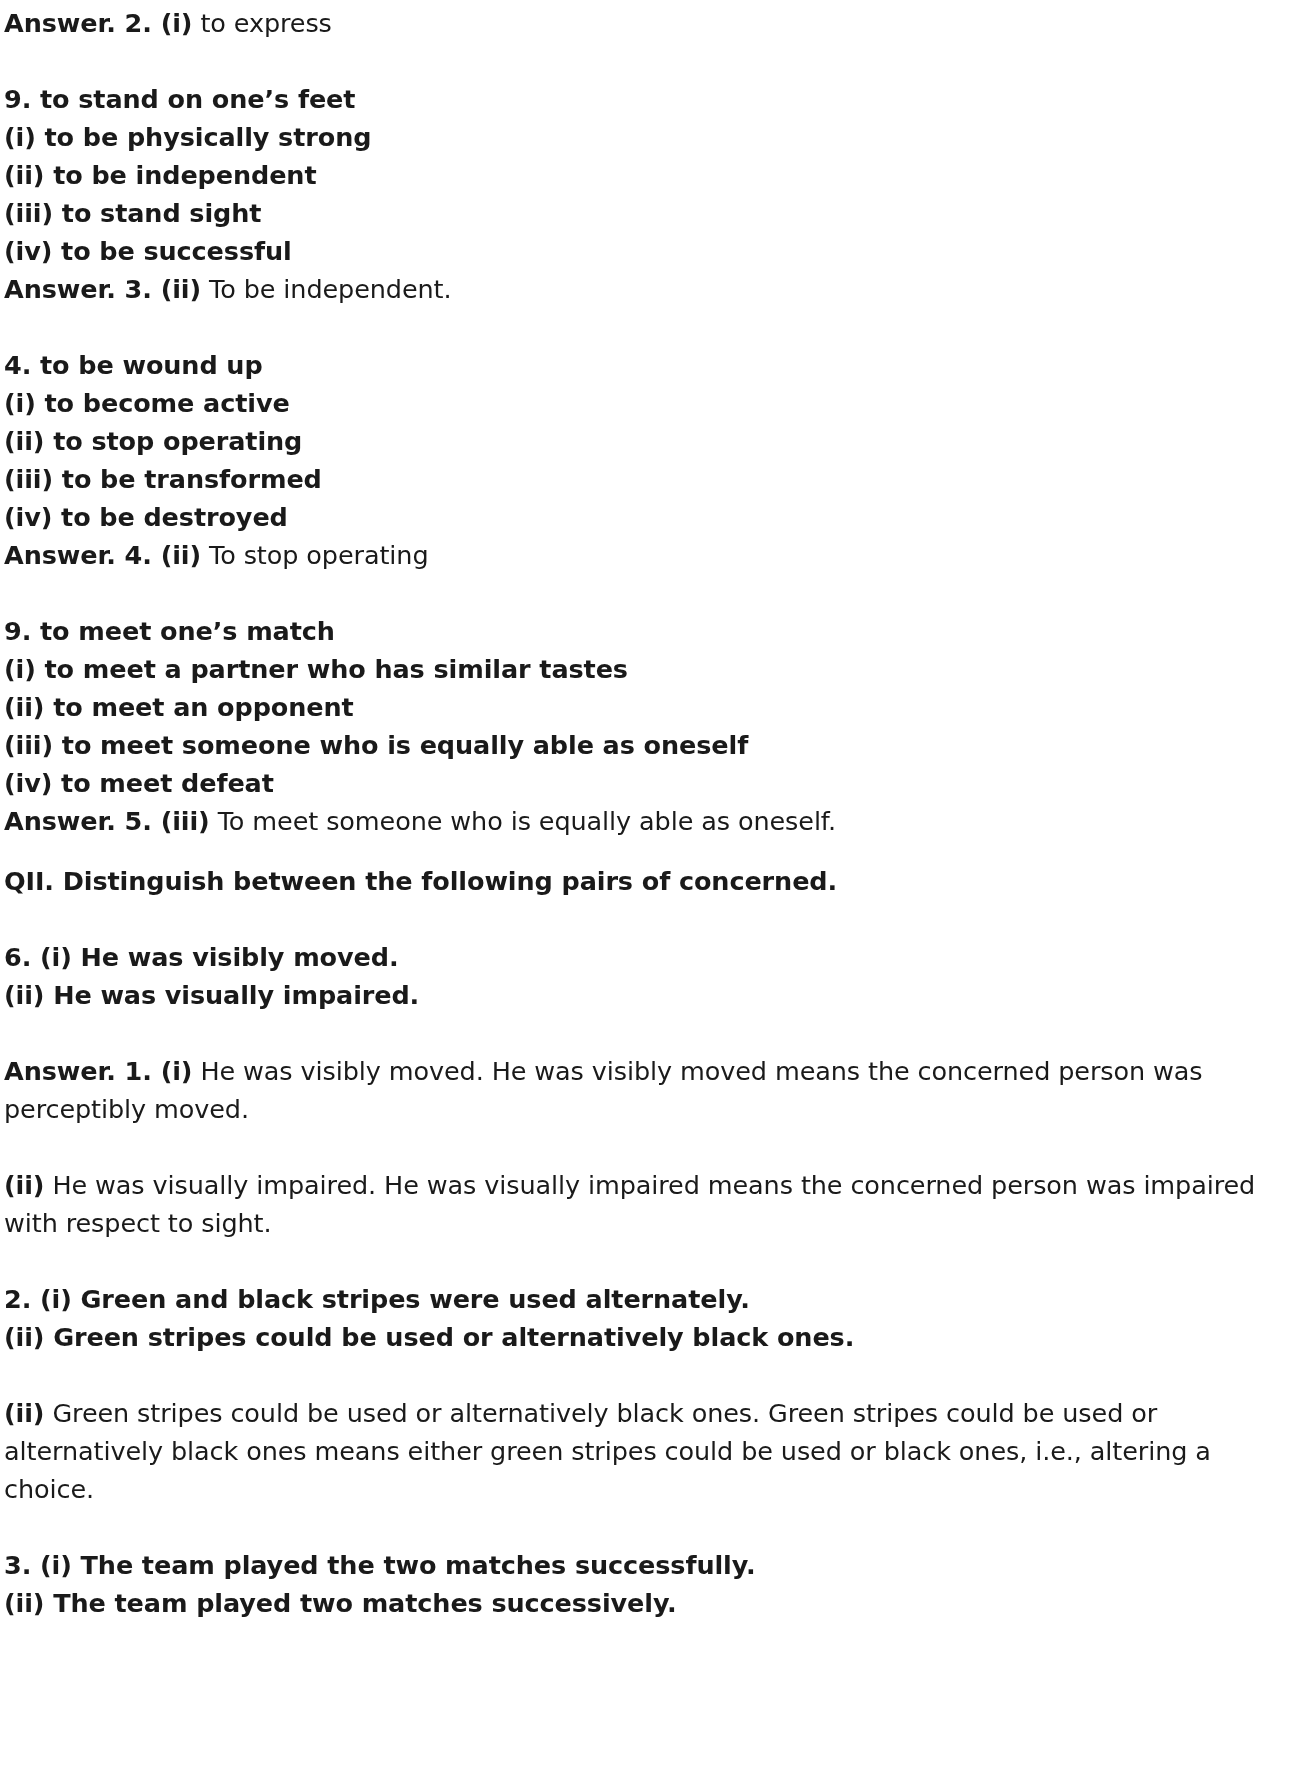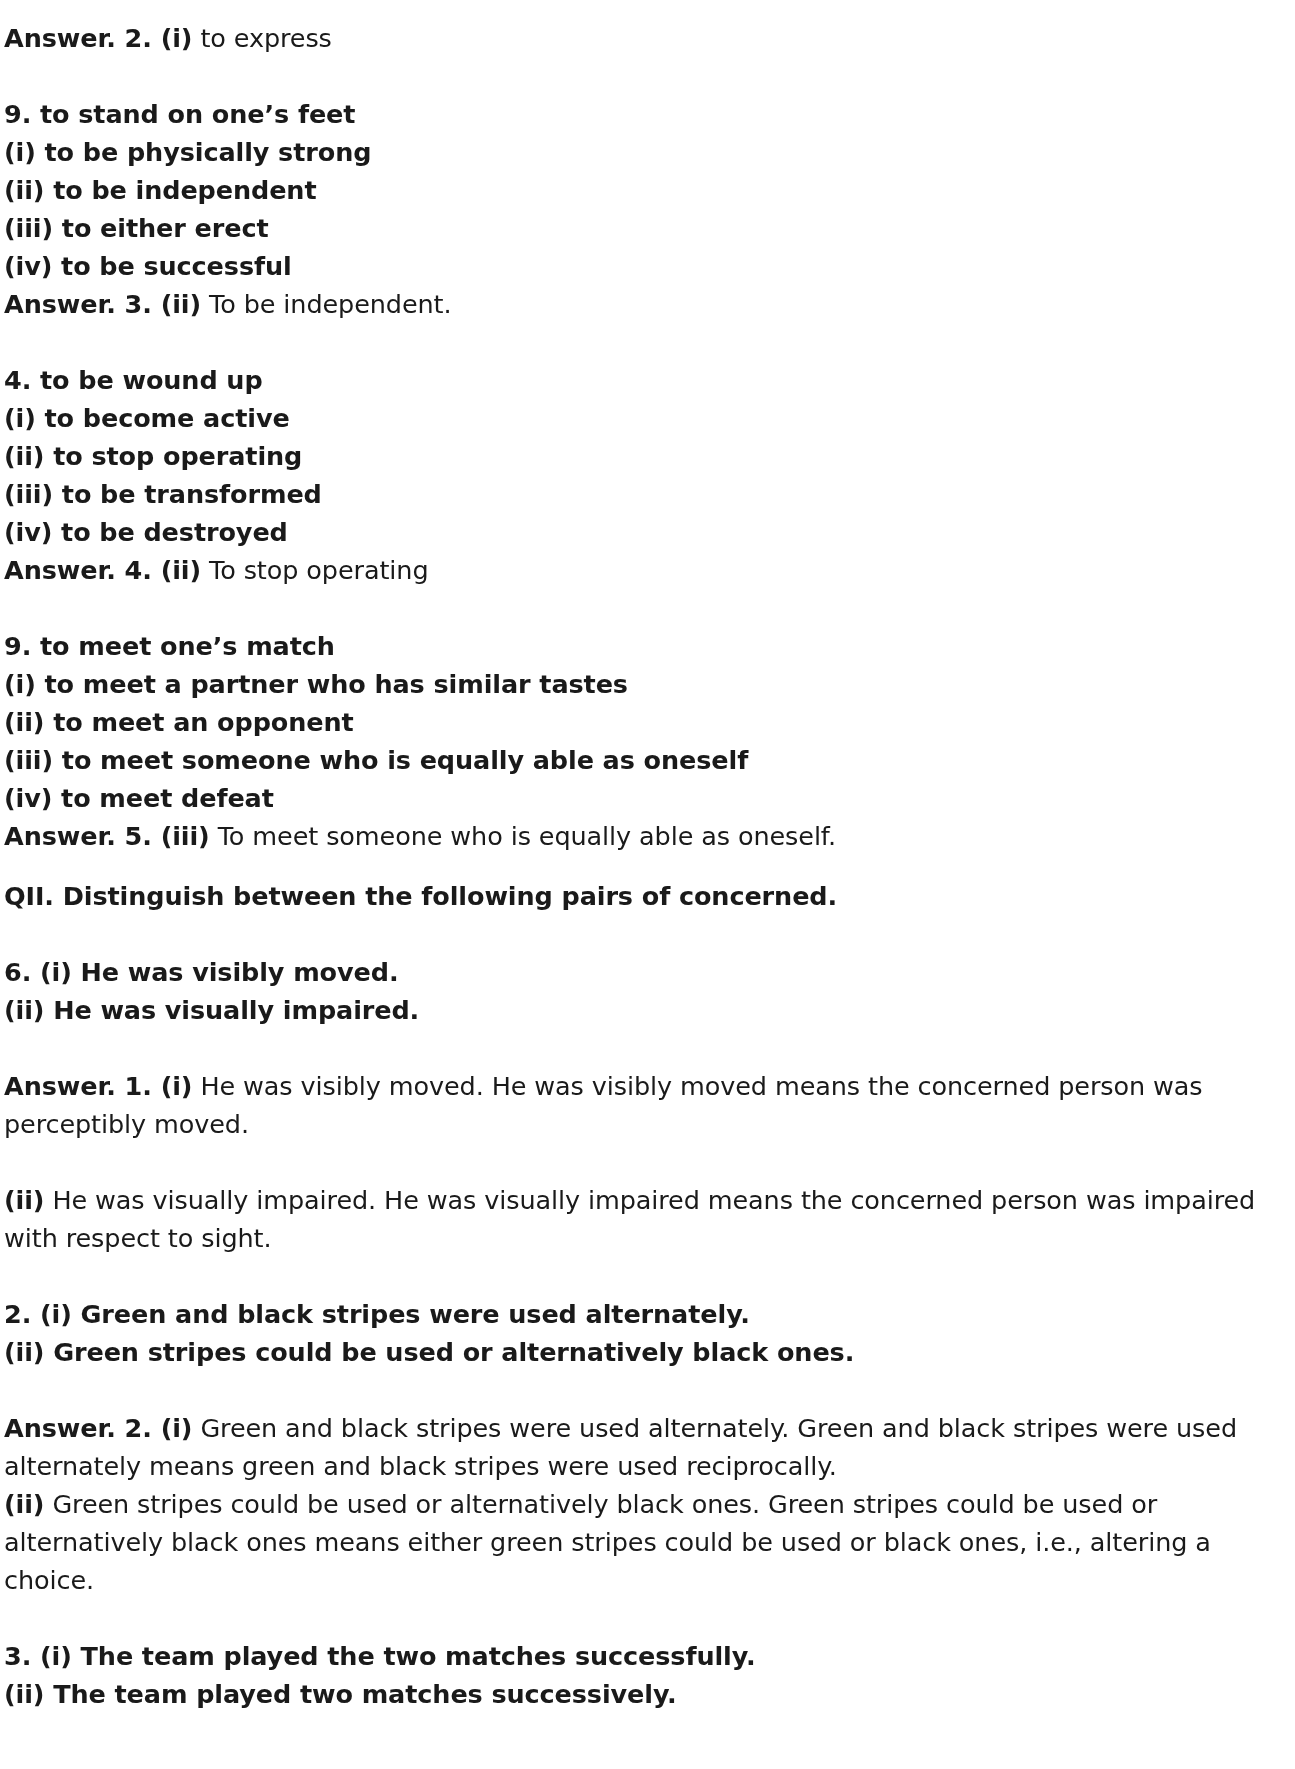--- a/index.html
+++ b/index.html
@@ -10,21 +10,21 @@
   body {
     width: 1295px;
     min-height: 1769px;
     font-family: "DejaVu Sans", sans-serif;
     color: #1a1a1a;
   }
   .page {
     width: 1295px;
     min-height: 1769px;
     box-sizing: border-box;
-    padding: 19px 22px 0 4px;
+    padding: 4px 22px 0 4px;
   }
   .line {
     font-size: 25.5px;
     line-height: 38px;
     letter-spacing: -0.1px;
     white-space: pre-wrap;
     word-wrap: break-word;
   }
   .b {
     font-weight: bold;
@@ -54,21 +54,21 @@
 <div class="page">
 
   <div class="line"><span class="b">Answer. 2. (i)</span><span class="n"> to express</span></div>
 
   <div class="blank"></div>
 
   <div>
     <div class="line b">9. to stand on one’s feet</div>
     <div class="line b">(i) to be physically strong</div>
     <div class="line b">(ii) to be independent</div>
-    <div class="line b">(iii) to either erect</div>
+    <div class="line b">(iii) to stand sight</div>
     <div class="line b">(iv) to be successful</div>
     <div class="line"><span class="b">Answer. 3. (ii)</span><span class="n"> To be independent.</span></div>
   </div>
 
   <div class="blank"></div>
 
   <div>
     <div class="line b">4. to be wound up</div>
     <div class="line b">(i) to become active</div>
     <div class="line b">(ii) to stop operating</div>
@@ -109,21 +109,20 @@
 
   <div class="blank"></div>
 
   <div>
     <div class="line b">2. (i) Green and black stripes were used alternately.</div>
     <div class="line b">(ii) Green stripes could be used or alternatively black ones.</div>
   </div>
 
   <div class="blank"></div>
 
-  <div class="para"><span class="lead">Answer. 2. (i)</span><span> Green and black stripes were used alternately. Green and black stripes were used alternately means green and black stripes were used reciprocally.</span></div>
 
   <div class="para"><span class="lead">(ii)</span><span> Green stripes could be used or alternatively black ones. Green stripes could be used or alternatively black ones means either green stripes could be used or black ones, i.e., altering a choice.</span></div>
 
   <div class="blank"></div>
 
   <div>
     <div class="line b">3. (i) The team played the two matches successfully.</div>
     <div class="line b">(ii) The team played two matches successively.</div>
   </div>
 

